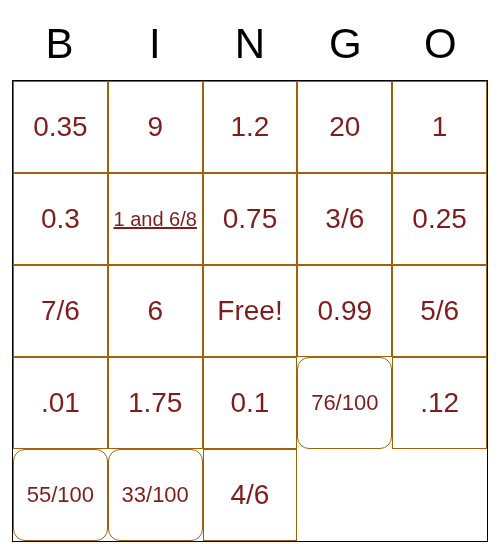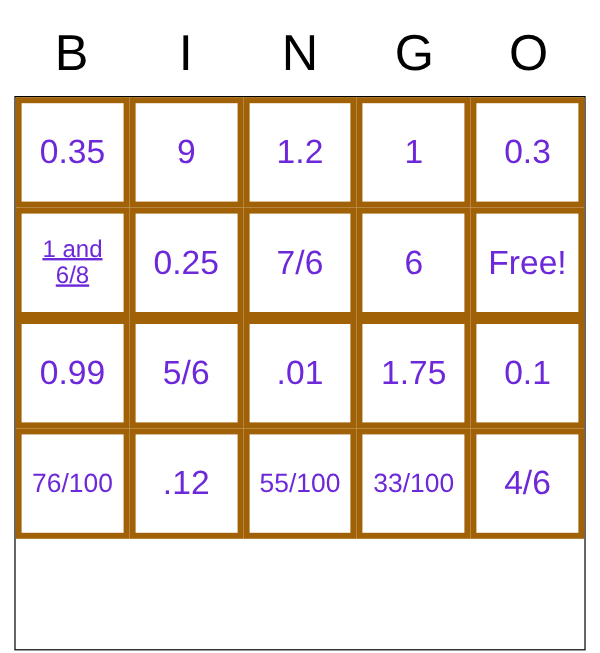--- a/index.html
+++ b/index.html
@@ -28,56 +28,60 @@
       padding: 8px 0 12px 0;
       color: #000;
     }
     .grid {
       display: grid;
       grid-template-columns: repeat(5, 1fr);
       grid-template-rows: repeat(5, 92px);
       border: 1px solid #000;
     }
     .cell {
-      border: 5px solid #a16207;
+      border: 1px solid #a16207;
       display: flex;
       align-items: center;
       justify-content: center;
       text-align: center;
       font-size: 28px;
-      color: #6d28d9;
+      color: #7f1d1d;
       padding: 2px;
       line-height: 1.1;
     }
     .cell.small {
       font-size: 20px;
       text-decoration: underline;
     }
     .cell.medium {
       font-size: 22px;
+      border-radius: 12px;
     }
   </style>
 </head>
 <body>
 
 <div class="bingo-card">
   <div class="header-row">
     <div class="header-cell">B</div>
     <div class="header-cell">I</div>
     <div class="header-cell">N</div>
     <div class="header-cell">G</div>
     <div class="header-cell">O</div>
   </div>
   <div class="grid">
       <div class="cell">0.35</div>
       <div class="cell">9</div>
       <div class="cell">1.2</div>
+      <div class="cell">20</div>
       <div class="cell">1</div>
       <div class="cell">0.3</div>
       <div class="cell small">1 and 6/8</div>
+      <div class="cell">0.75</div>
+      <div class="cell">3/6</div>
       <div class="cell">0.25</div>
       <div class="cell">7/6</div>
       <div class="cell">6</div>
       <div class="cell">Free!</div>
       <div class="cell">0.99</div>
       <div class="cell">5/6</div>
       <div class="cell">.01</div>
       <div class="cell">1.75</div>
       <div class="cell">0.1</div>
       <div class="cell medium">76/100</div>

